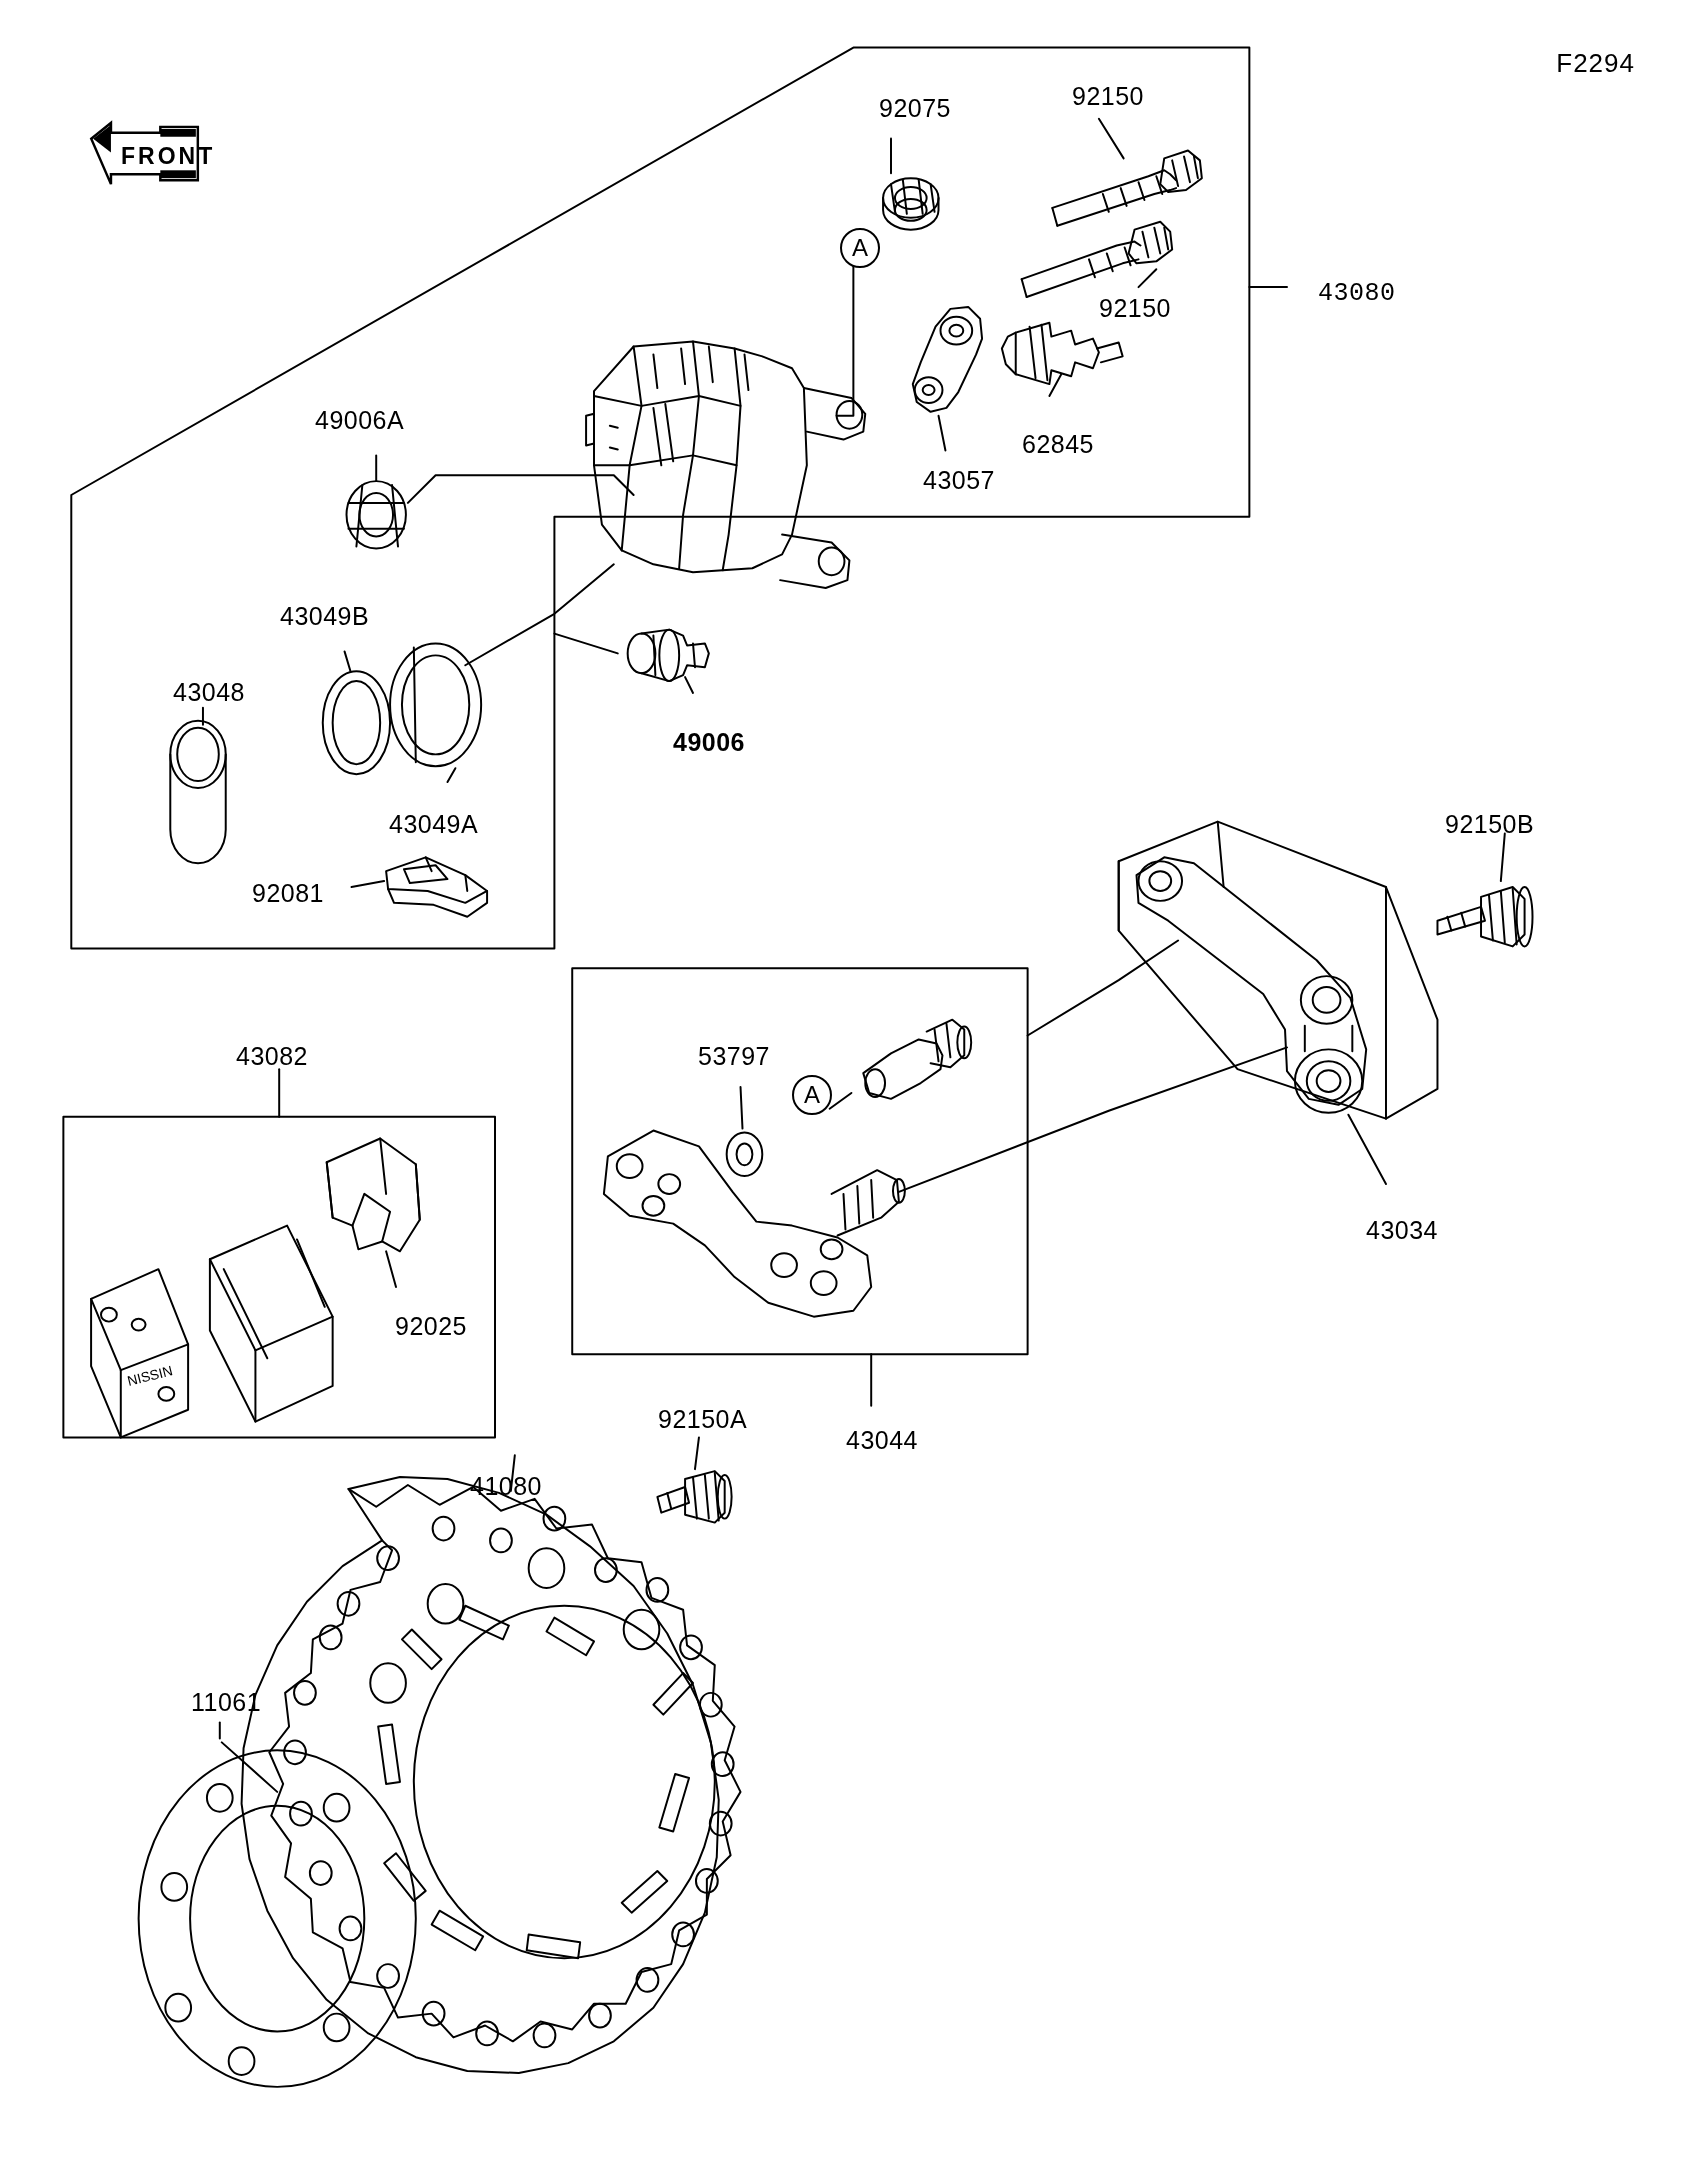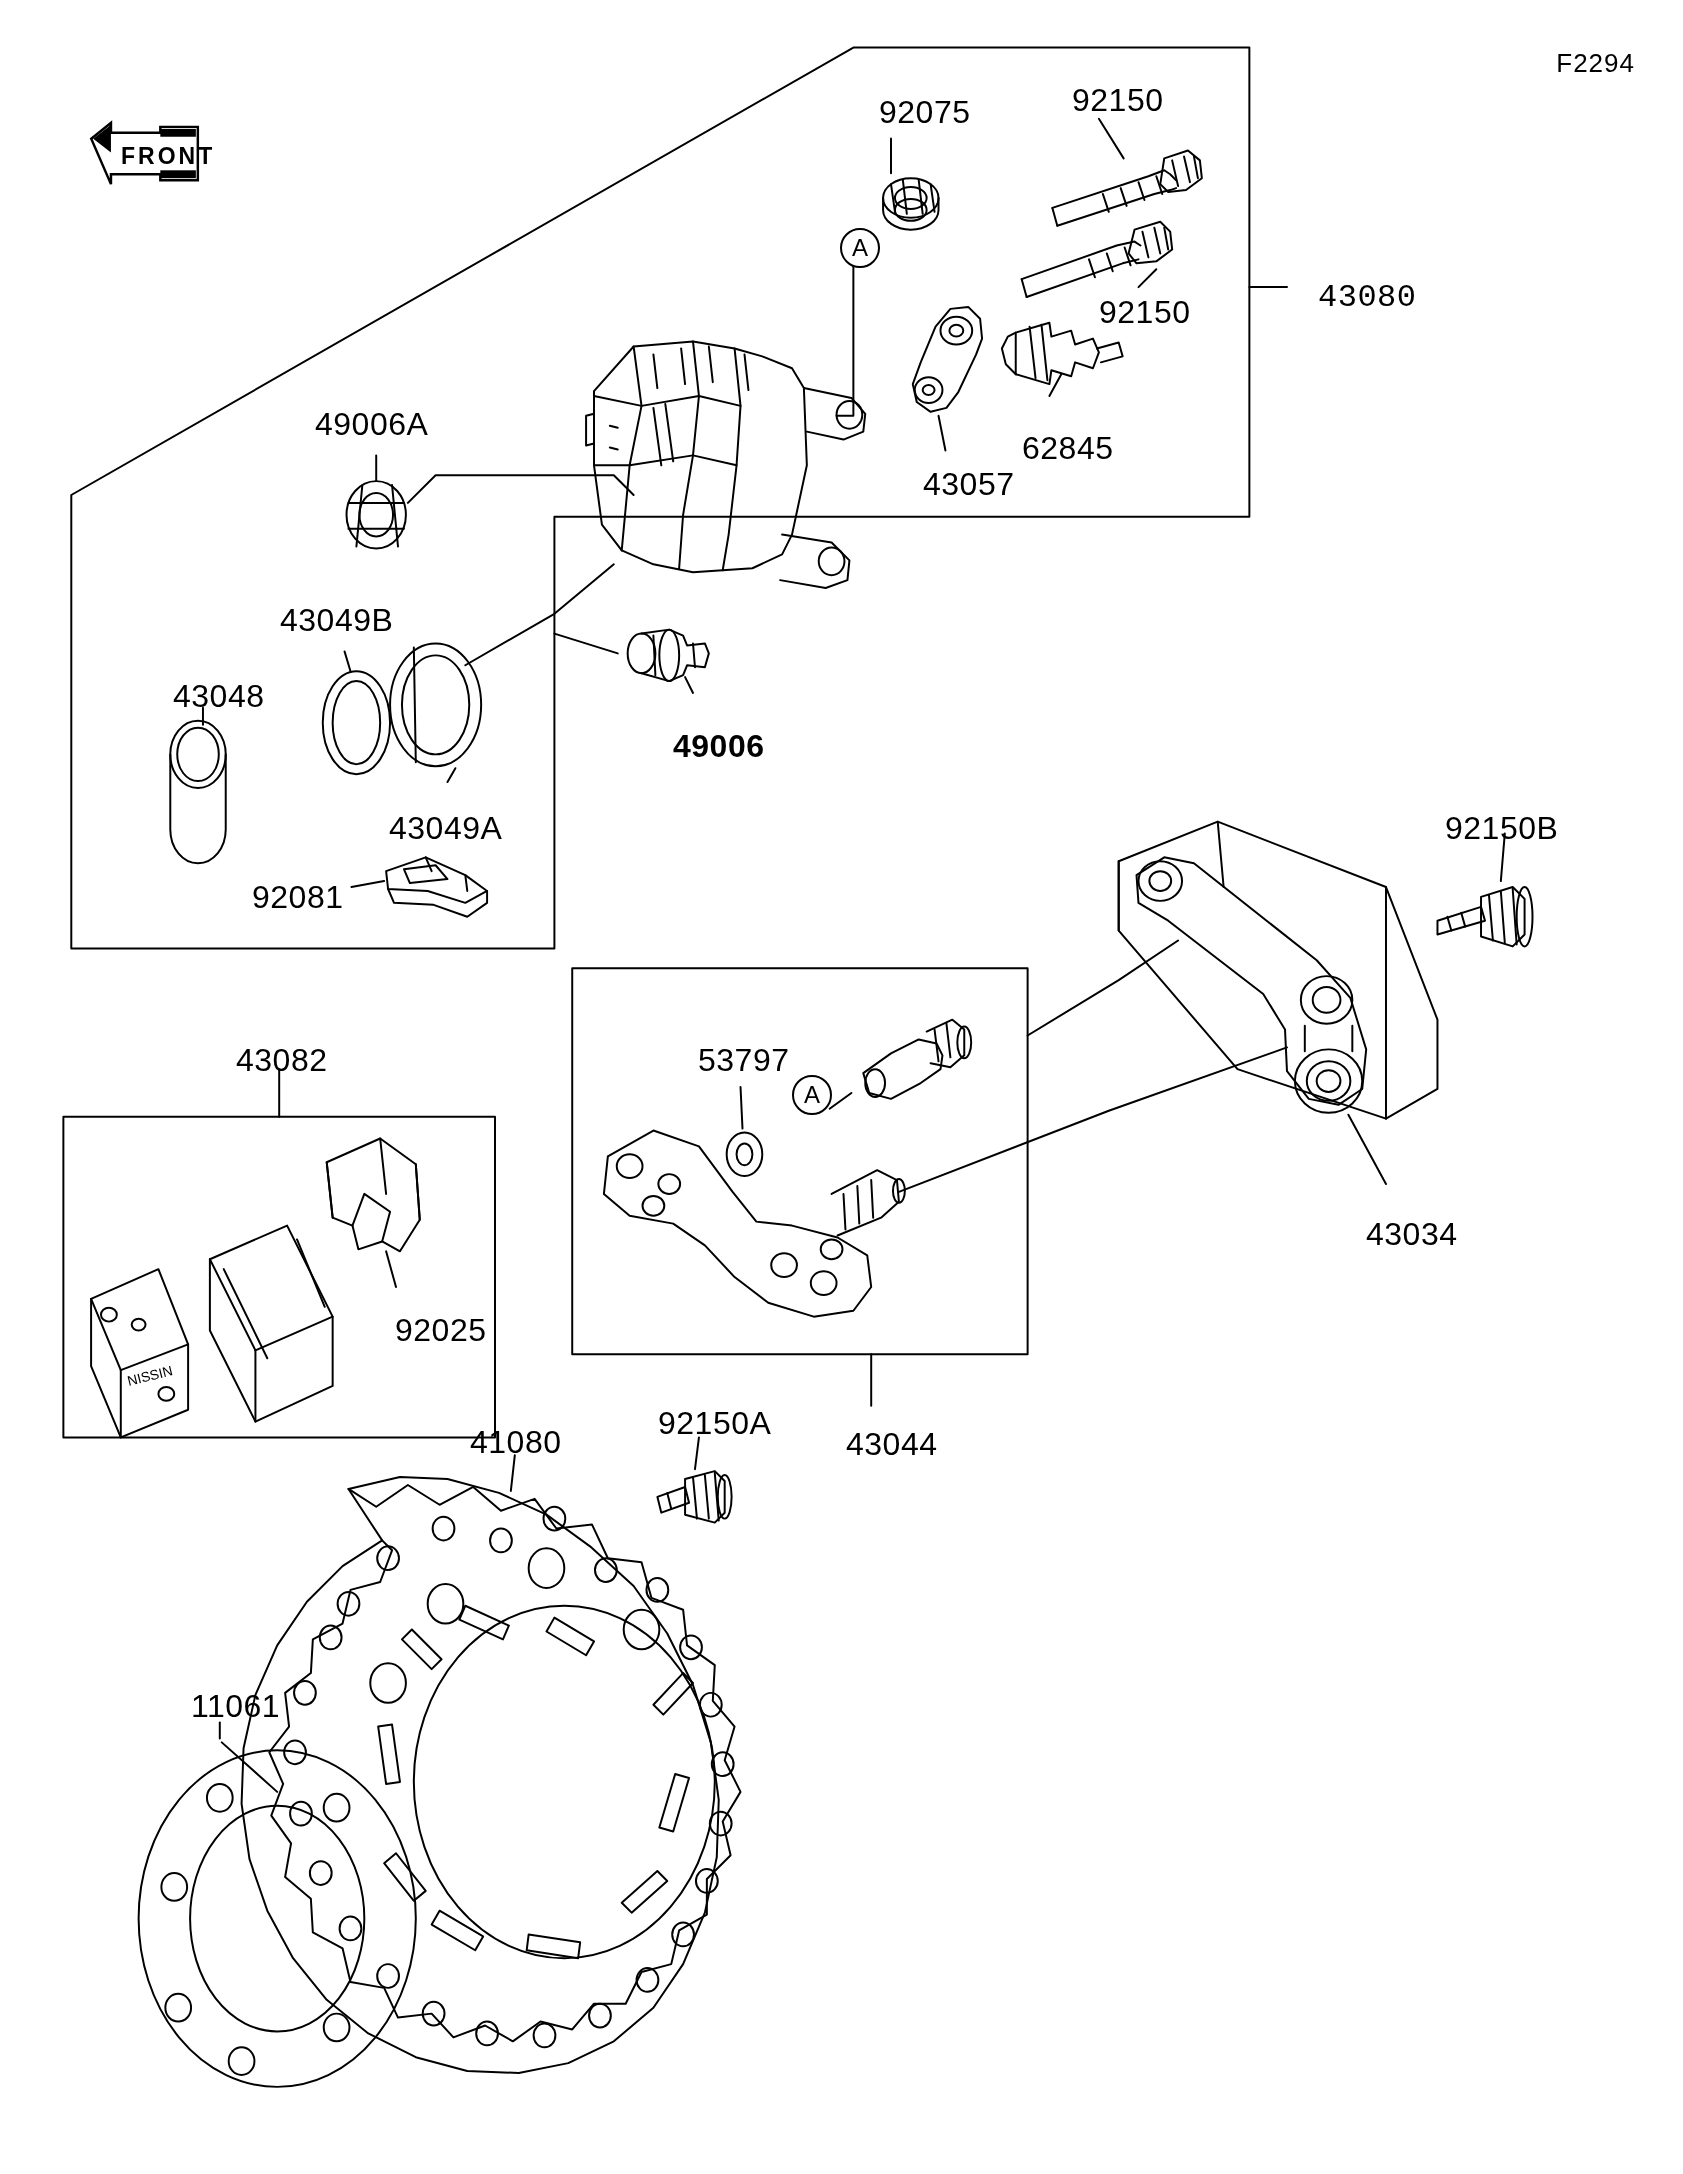--- a/index.html
+++ b/index.html
@@ -17,21 +17,21 @@
   }
   #artwork {
     position: absolute;
     left: 0; top: 0;
     width: 1683px;
     height: 2174px;
   }
   .lbl {
     position: absolute;
     font-family: "Liberation Sans", sans-serif;
-    font-size: 32px;
+    font-size: 25px;
     color: #000000;
     white-space: nowrap;
     letter-spacing: 0.5px;
   }
   .diagcode {
     position: absolute;
     font-size: 26px;
     letter-spacing: 1px;
     color: #000;
   }
@@ -404,18 +404,18 @@
   <div class="lbl" style="left:173px;  top:678px;">43048</div>
   <div class="lbl" style="left:389px;  top:810px;">43049A</div>
   <div class="lbl" style="left:673px;  top:728px;font-weight:bold;">49006</div>
   <div class="lbl" style="left:252px;  top:879px;">92081</div>
   <div class="lbl" style="left:1445px; top:810px;">92150B</div>
   <div class="lbl" style="left:1366px; top:1216px;">43034</div>
   <div class="lbl" style="left:698px;  top:1042px;">53797</div>
   <div class="lbl" style="left:236px;  top:1042px;">43082</div>
   <div class="lbl" style="left:371px;  top:1312px;margin-left:24px;">92025</div>
   <div class="lbl" style="left:846px;  top:1426px;">43044</div>
-  <div class="lbl" style="left:470px;  top:1424px;text-align:center;">41080</div>
+  <div class="lbl" style="left:470px;  top:1472px;text-align:center;">41080</div>
   <div class="lbl" style="left:658px;  top:1405px;">92150A</div>
   <div class="lbl" style="left:191px;  top:1688px;">11061</div>
 
 </div>
 
 
 </body></html>

